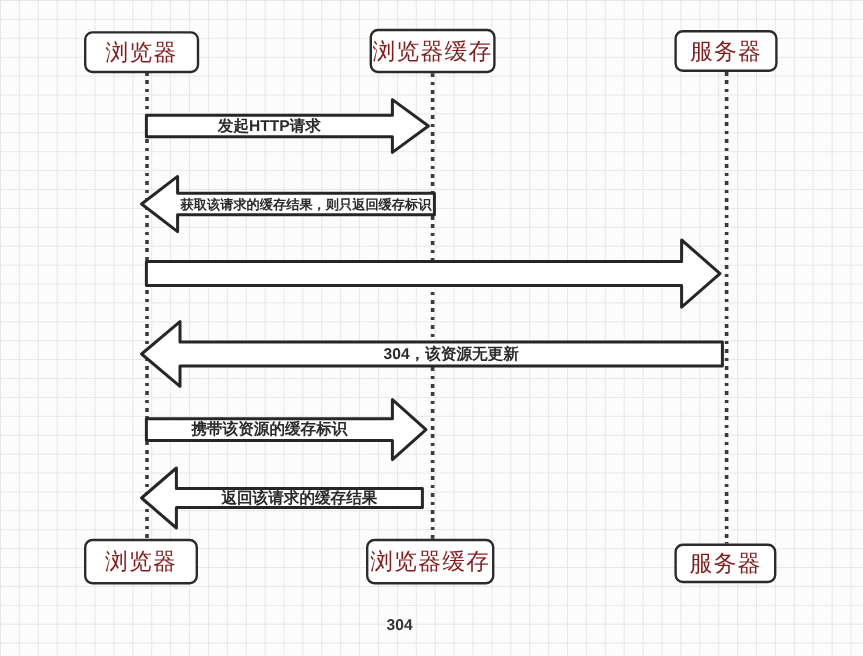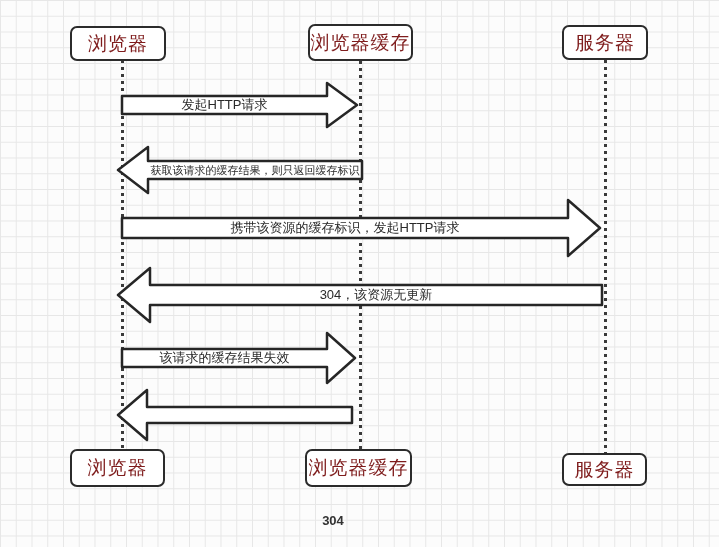--- a/index.html
+++ b/index.html
@@ -53,21 +53,21 @@
   .actor.b-server  { left: 562px; top: 453px; width: 85px;  height: 33px; }
 
   
   .msg { position: absolute; }
   .msg svg { position: absolute; left: 0; top: 0; overflow: visible; }
   .msg .lbl {
     position: absolute;
     display: flex;
     align-items: center;
     justify-content: center;
-    font-weight: normal;
+    font-weight: bold;
     color: #2a2a2a;
     white-space: nowrap;
   }
   .msg polygon {
     fill: #ffffff;
     stroke: #262626;
     stroke-width: 2.5;
     stroke-linejoin: round;
   }
 
@@ -120,41 +120,41 @@
     <svg width="252" height="52" viewBox="0 0 252 52">
       <polygon points="248,16 34,16 34,2 4,25 34,48 34,34 248,34"></polygon>
     </svg>
     <div class="lbl">获取该请求的缓存结果，则只返回缓存标识</div>
   </div>
 
   <div class="msg m3">
     <svg width="486" height="60" viewBox="0 0 486 60">
       <polygon points="4,20 450,20 450,2 482,30 450,58 450,40 4,40"></polygon>
     </svg>
-    <div class="lbl">携带该资源的缓存标识，发起HTTP请求</div>
   </div>
 
   <div class="msg m4">
     <svg width="492" height="60" viewBox="0 0 492 60">
       <polygon points="488,20 36,20 36,3 4,30 36,57 36,40 488,40"></polygon>
     </svg>
     <div class="lbl">304，该资源无更新</div>
   </div>
 
   <div class="msg m5">
     <svg width="241" height="56" viewBox="0 0 241 56">
       <polygon points="4,19 209,19 209,3 237,28 209,53 209,37 4,37"></polygon>
     </svg>
-    <div class="lbl">该请求的缓存结果失效</div>
+    <div class="lbl">携带该资源的缓存标识</div>
   </div>
 
   <div class="msg m6">
     <svg width="242" height="56" viewBox="0 0 242 56">
       <polygon points="238,20 33,20 33,3 4,28 33,53 33,36 238,36"></polygon>
     </svg>
+    <div class="lbl">返回该请求的缓存结果</div>
   </div>
 
   <div class="actor t-browser">浏览器</div>
   <div class="actor t-cache">浏览器缓存</div>
   <div class="actor t-server">服务器</div>
 
   <div class="actor b-browser">浏览器</div>
   <div class="actor b-cache">浏览器缓存</div>
   <div class="actor b-server">服务器</div>
 

